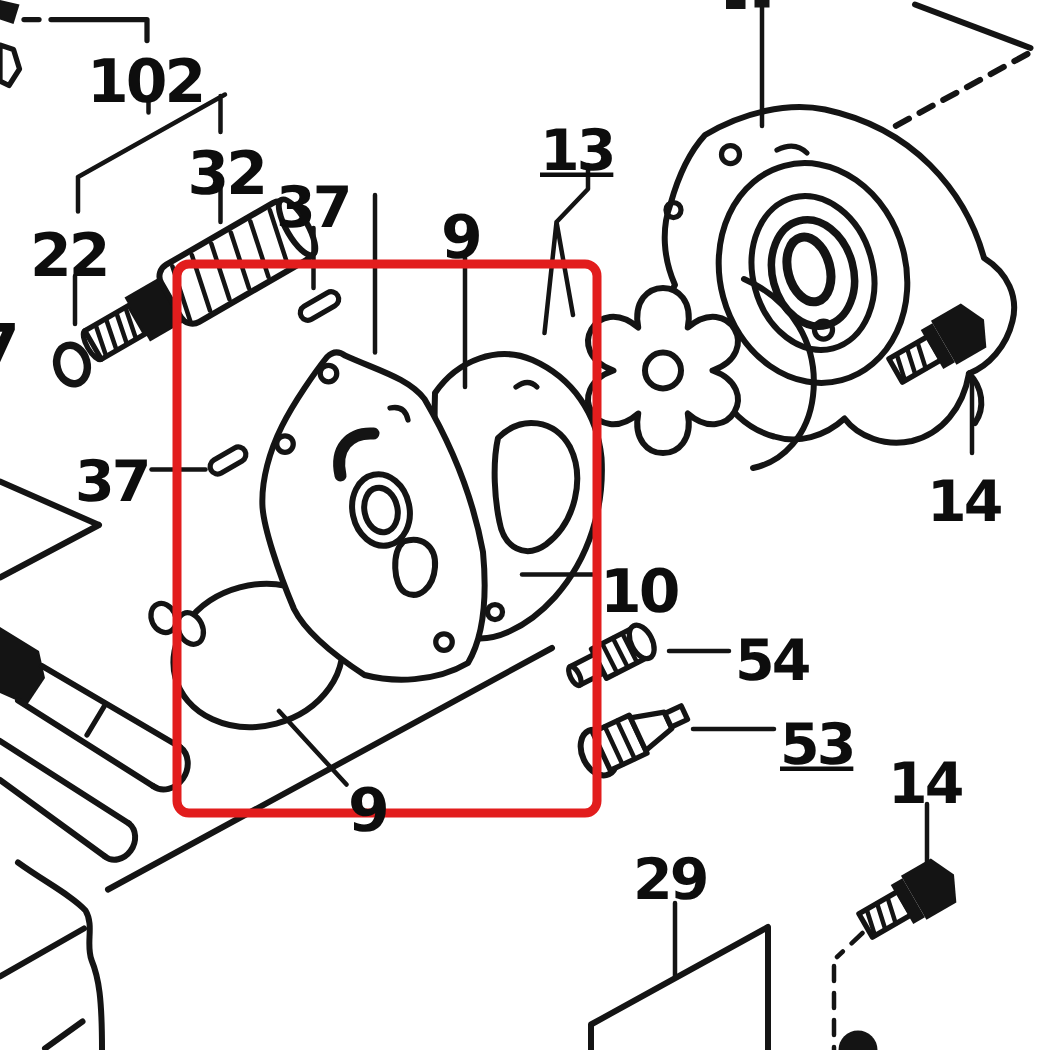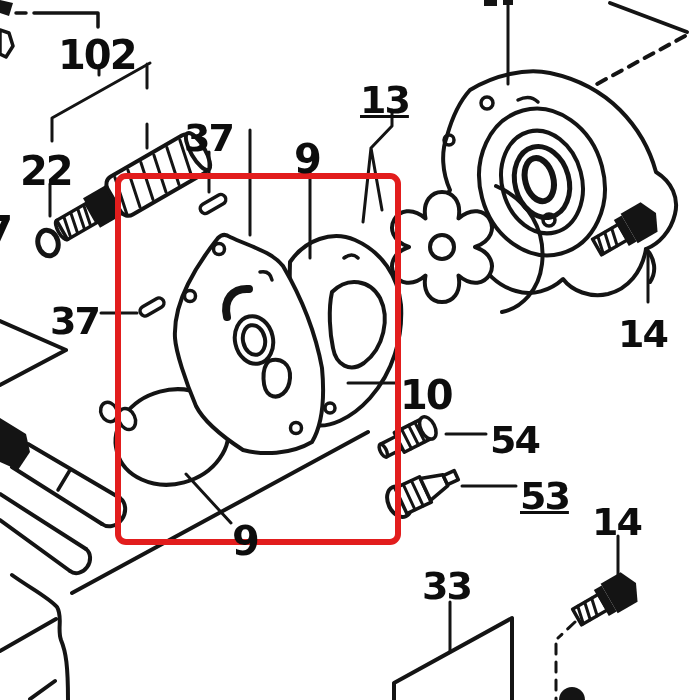--- a/index.html
+++ b/index.html
@@ -187,27 +187,28 @@
       <path class="ln t3" d="M450,602 V652"></path>
       <path class="ln t3" d="M101,313 H137"></path>
       <path class="ln t3" d="M231,523 L186,474"></path>
     </g>
 
     <rect id="highlight-rect" fill="none" x="118" y="176" width="280" height="366" rx="8" stroke="#e21d1d" stroke-width="6"></rect>
   </svg>
 
   <div id="labels">
       <div class="plabel" style="left: 58px; top: 24px; font-size: 40px;">102</div>
+      <div class="plabel" style="left: 125px; top: 85px; font-size: 40px;">32</div>
       <div class="plabel" style="left: 20px; top: 140px; font-size: 40px;">22</div>
       <div class="plabel" style="left: 184px; top: 108px; font-size: 38px;">37</div>
       <div class="plabel" style="left: -16px; top: 200px; font-size: 42px;">7</div>
       <div class="plabel" style="left: 294px; top: 128px; font-size: 40px;">9</div>
       <div class="plabel" style="left: 360px; top: 70px; font-size: 38px; text-decoration: underline;">13</div>
       <div class="plabel" style="left: 50px; top: 291px; font-size: 38px;">37</div>
       <div class="plabel" style="left: 618px; top: 304px; font-size: 38px;">14</div>
       <div class="plabel" style="left: 400px; top: 364px; font-size: 40px; text-align: right;">10</div>
       <div class="plabel" style="left: 490px; top: 410px; font-size: 38px;">54</div>
       <div class="plabel" style="left: 520px; top: 466px; font-size: 38px; text-decoration: underline;">53</div>
       <div class="plabel" style="left: 592px; top: 492px; font-size: 38px;">14</div>
-      <div class="plabel" style="left: 422px; top: 556px; font-size: 38px;">33</div>
+      <div class="plabel" style="left: 422px; top: 556px; font-size: 38px;">29</div>
       <div class="plabel" style="left: 232px; top: 510px; font-size: 40px;">9</div>
     </div>
 </div>
 
 </body></html>

